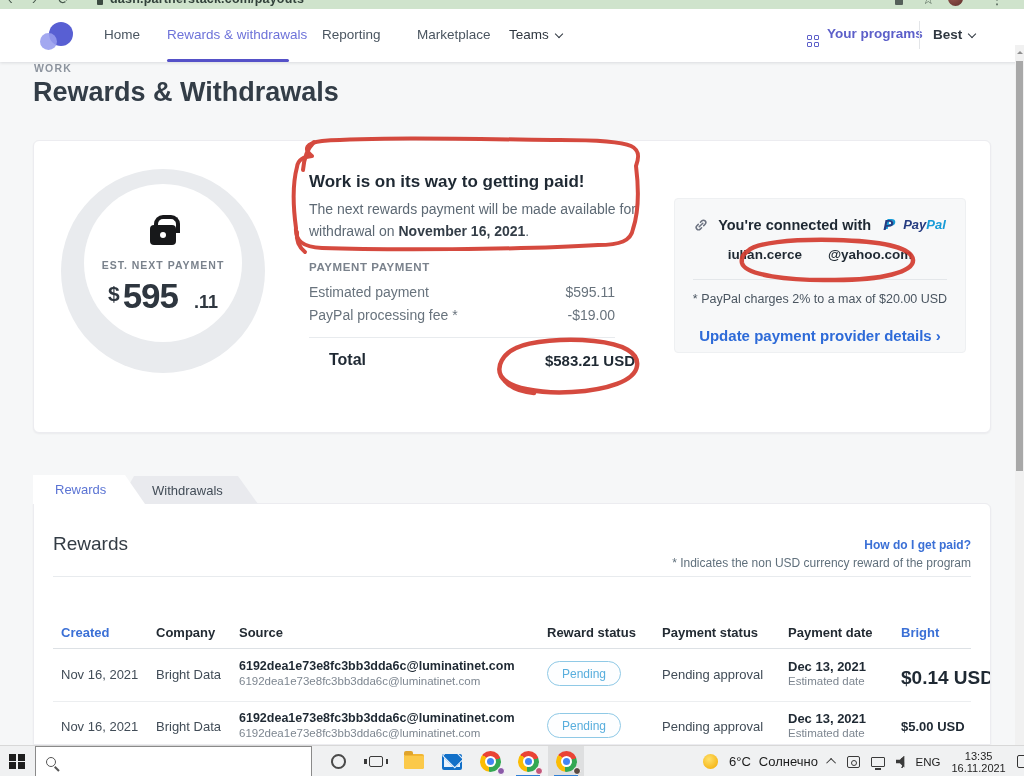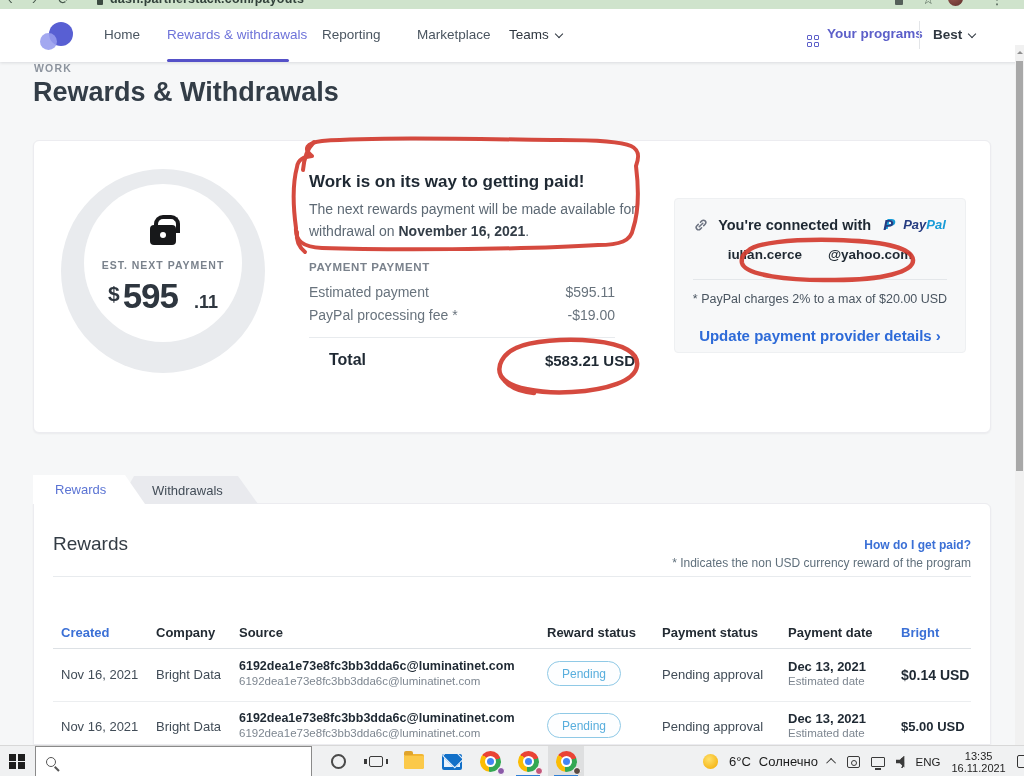--- a/index.html
+++ b/index.html
@@ -254,21 +254,21 @@
 
   <div>
     <span class="cell c1" style="top:163px;">Nov 16, 2021</span>
     <span class="cell c2" style="top:163px;">Bright Data</span>
     <span class="cell-bold c3" style="top:155px;">6192dea1e73e8fc3bb3dda6c@luminatinet.com</span>
     <span class="cell-sub c3" style="top:171px;">6192dea1e73e8fc3bb3dda6c@luminatinet.com</span>
     <span class="pill c4" style="top:157px;">Pending</span>
     <span class="cell c5" style="top:163px;">Pending approval</span>
     <span class="cell-bold c6" style="top:155px; font-size:13px;">Dec 13, 2021</span>
     <span class="cell-sub c6" style="top:171px;">Estimated date</span>
-    <span class="cell-bold c7" style="top:163px; font-size:14px;">$0.14 USD</span>
+    <span class="cell-bold c7" style="top:163px; font-size:19px;">$0.14 USD</span>
   </div>
   <div class="row-div"></div>
 
   <div>
     <span class="cell c1" style="top:215px;">Nov 16, 2021</span>
     <span class="cell c2" style="top:215px;">Bright Data</span>
     <span class="cell-bold c3" style="top:207px;">6192dea1e73e8fc3bb3dda6c@luminatinet.com</span>
     <span class="cell-sub c3" style="top:223px;">6192dea1e73e8fc3bb3dda6c@luminatinet.com</span>
     <span class="pill c4" style="top:209px;">Pending</span>
     <span class="cell c5" style="top:215px;">Pending approval</span>

